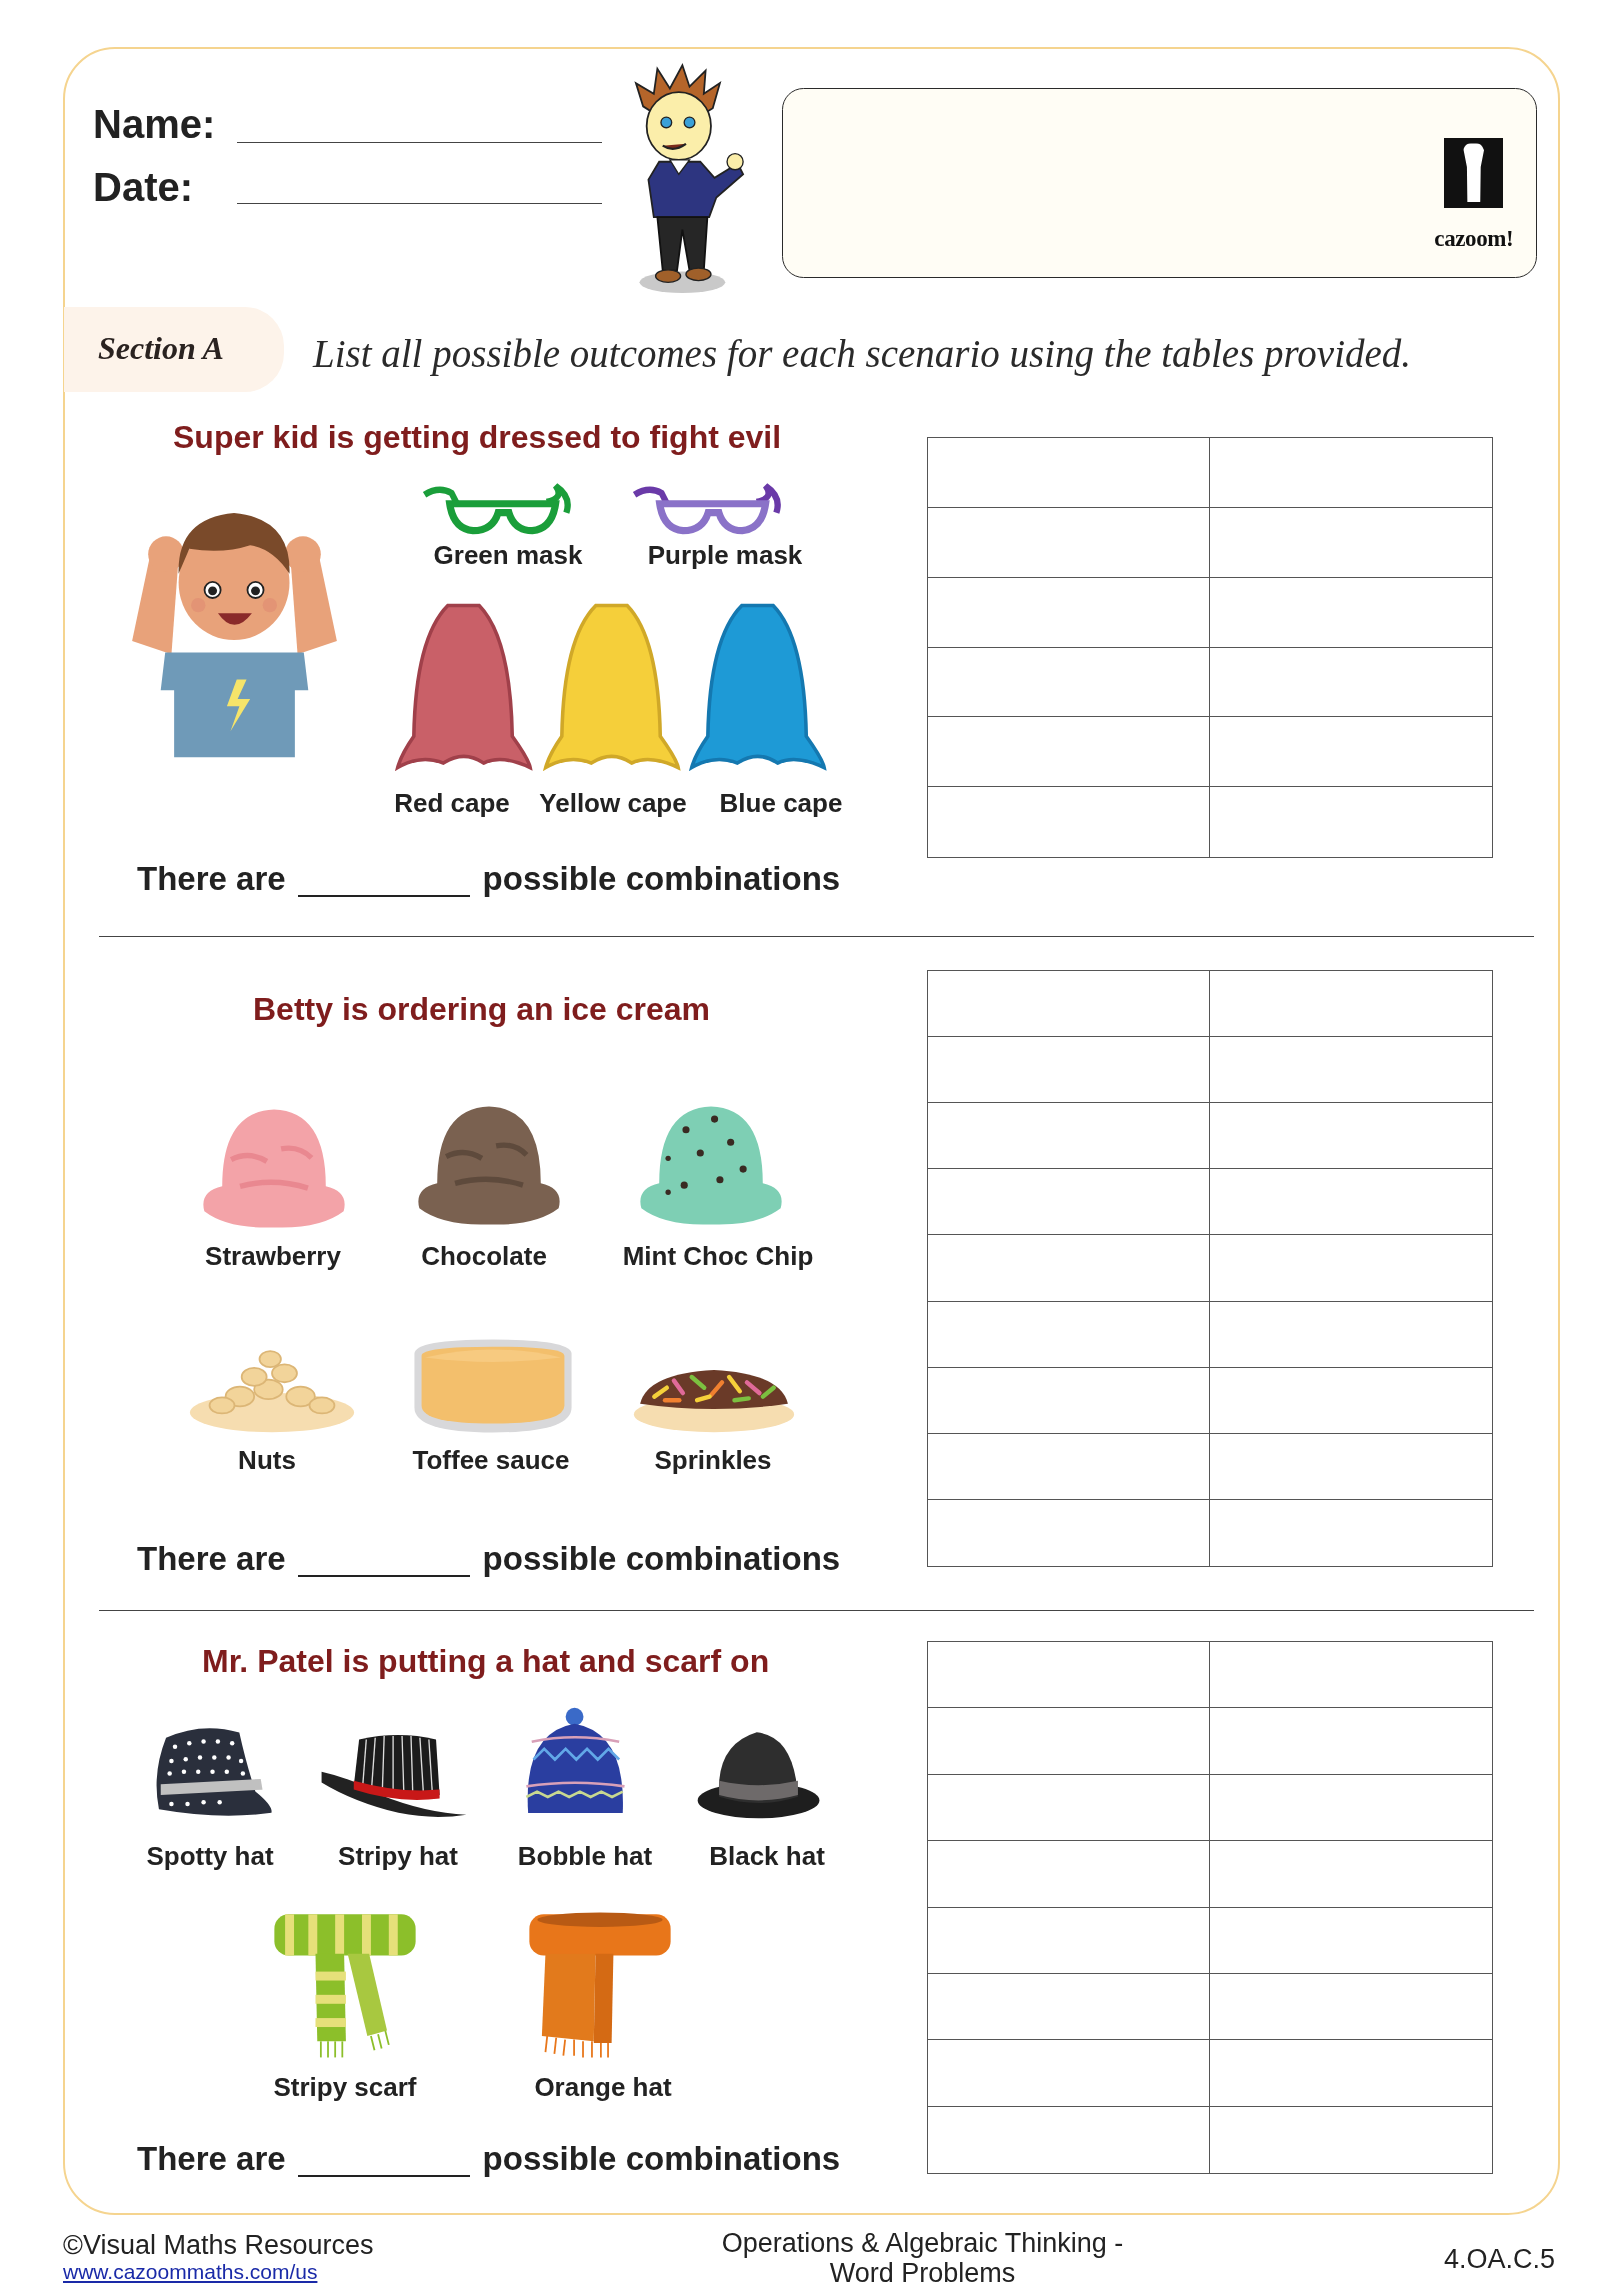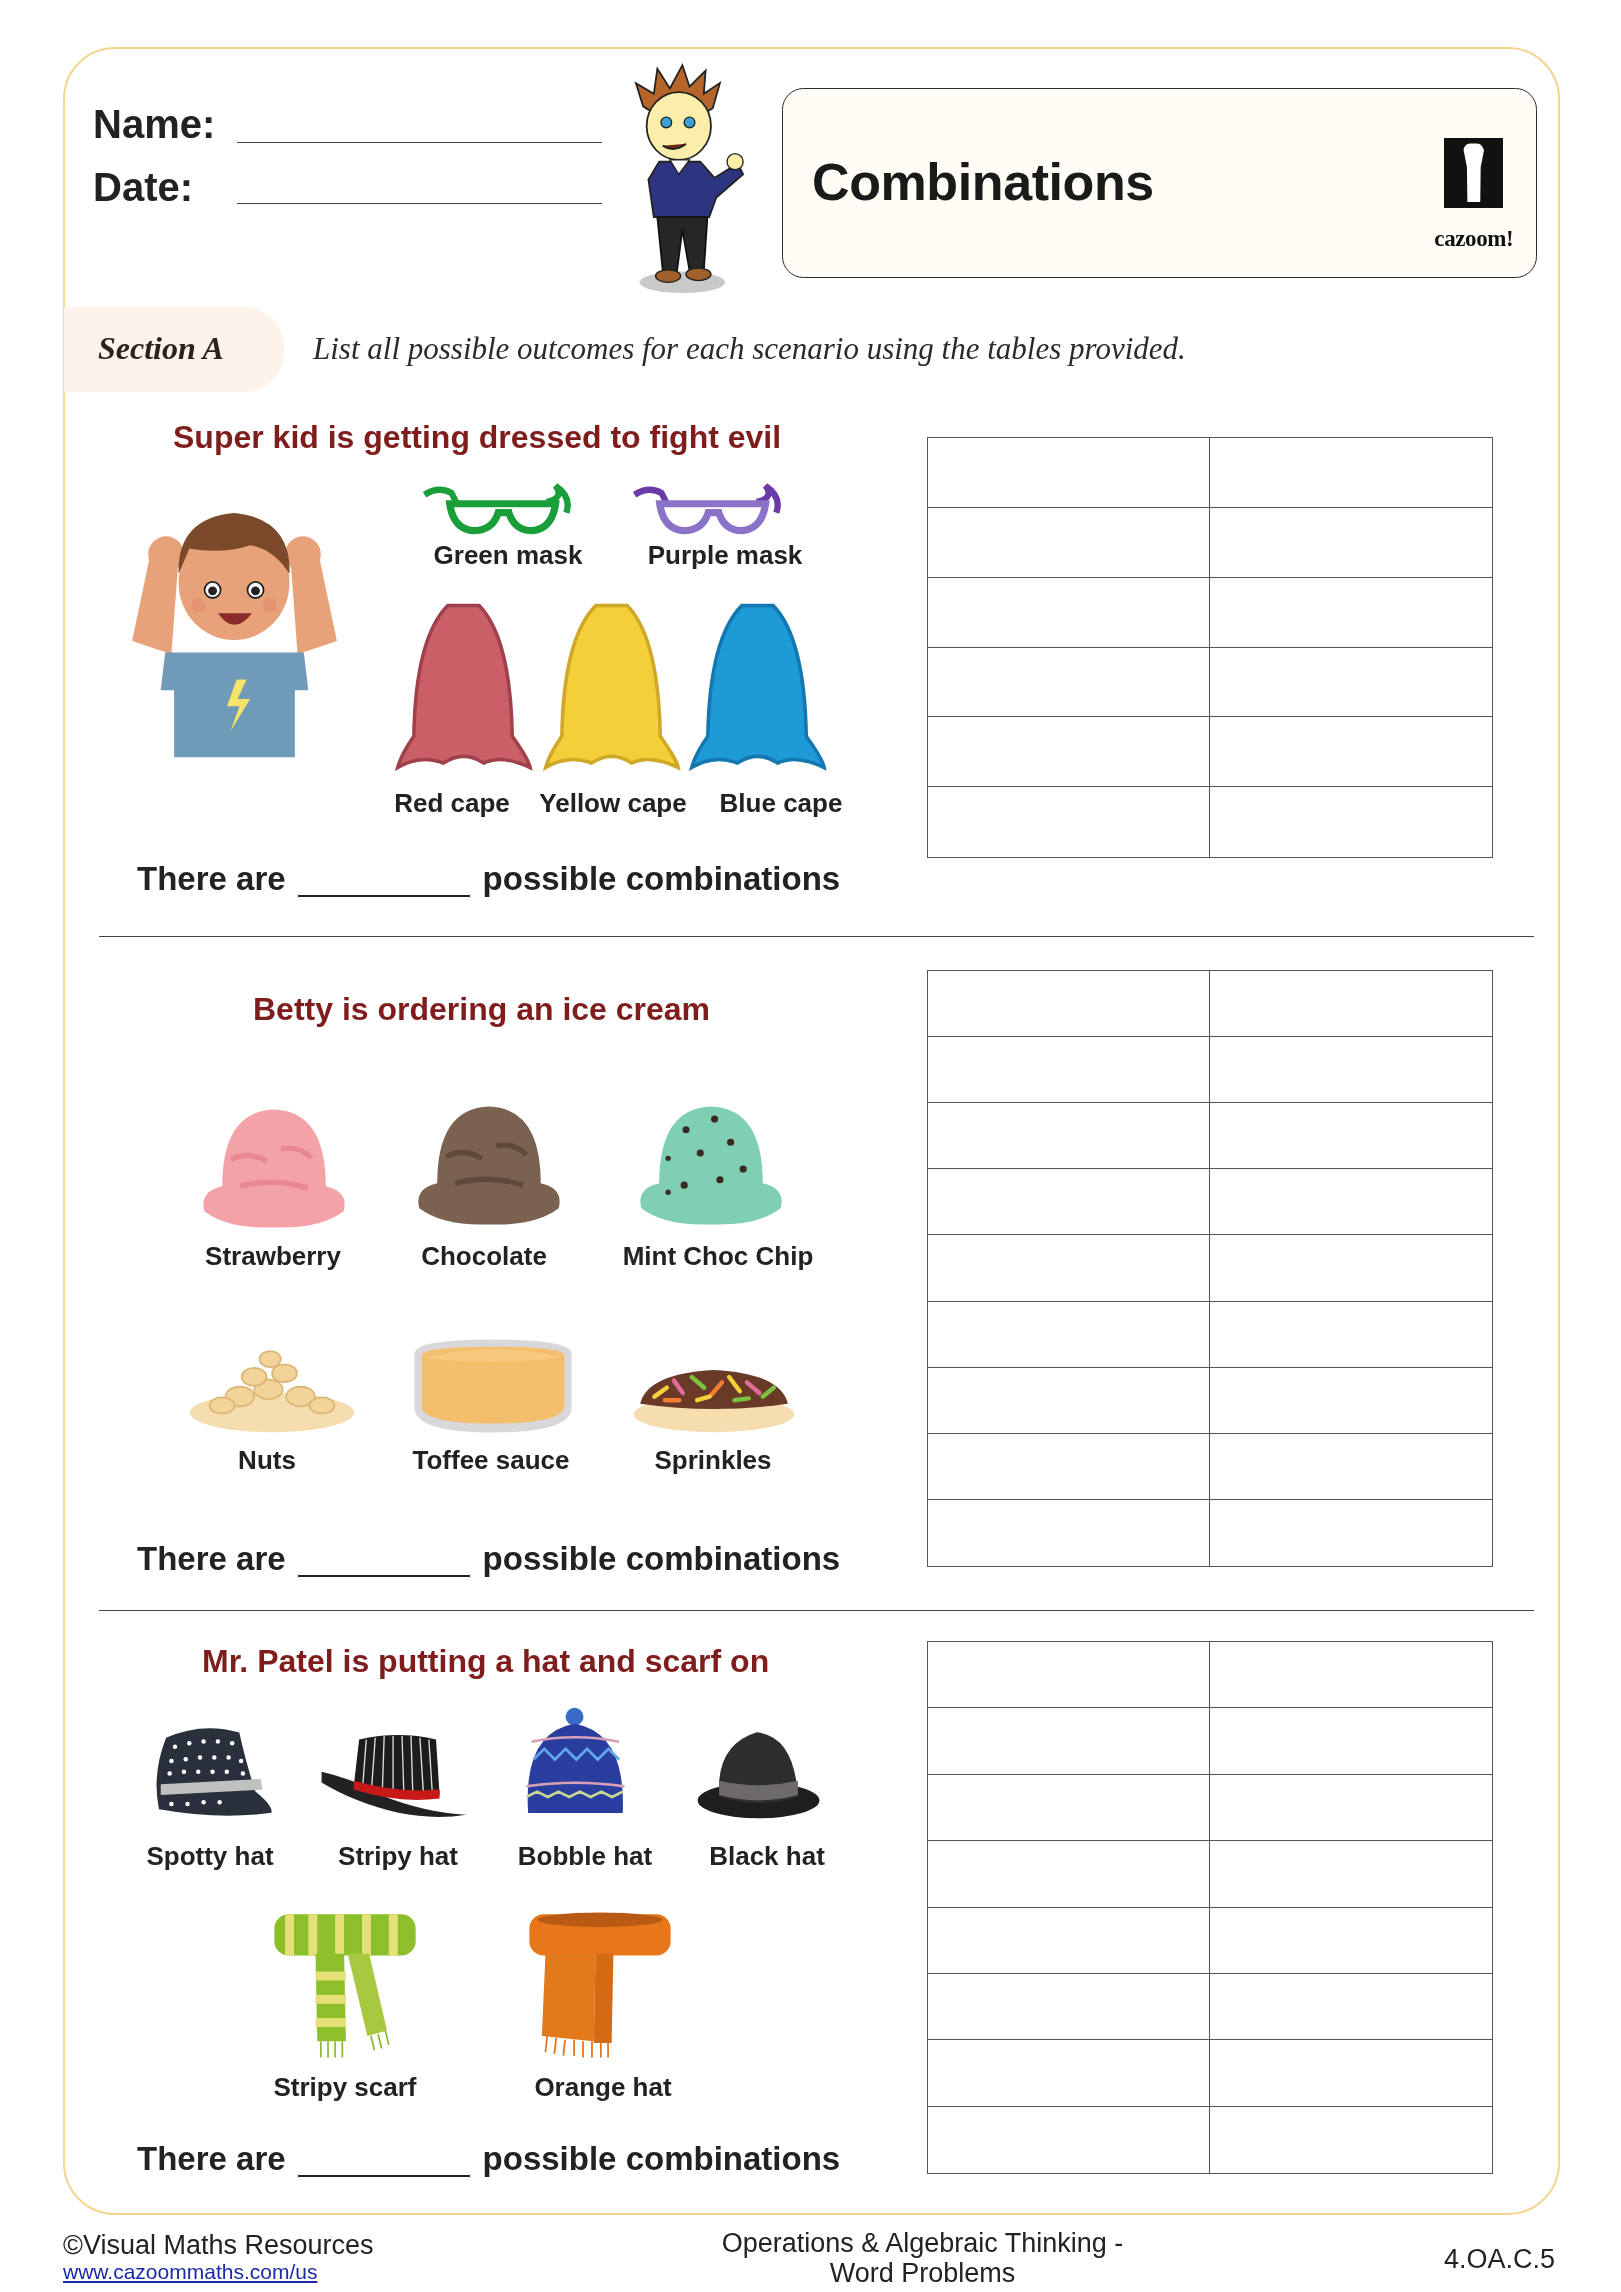--- a/index.html
+++ b/index.html
@@ -14,21 +14,21 @@
   .title-box { left: 782px; top: 88px; width: 755px; height: 190px; border: 1.8px solid #2a2a2a; border-radius: 21.5px; background: #fffdf5; }
   .title-text { left: 29px; top: 63px; font-size: 52px; font-weight: bold; color: #1a1a1a; letter-spacing: -0.4px; }
   .logo { right: 19.7px; top: 49px; width: 85px; text-align: center; }
   .logo-mark { width: 59px; height: 70px; background: #111; margin: 0 auto; position: relative; }
   .logo-mark::after { content: ""; position: absolute; left: 18px; top: 5.4px; width: 23px; height: 59px; background: #fff;
                       border-radius: 9px 9px 5.4px 5.4px / 12.5px 12.5px 5.4px 5.4px; clip-path: polygon(0 0,100% 0,80% 40%,78% 100%,22% 100%,20% 40%); }
   .logo-text { font-family: "Liberation Serif", "DejaVu Serif", serif; font-weight: bold; font-size: 23px; color: #111; margin-top: 18px; letter-spacing: -0.4px; }
 
   .section-badge { left: 64px; top: 307px; width: 220px; height: 85px; background: #fdf3ea; border-radius: 0 39px 39px 0; }
   .section-badge span { position: absolute; left: 34px; top: 23px; font-family: "Liberation Serif", "DejaVu Serif", serif; font-style: italic; font-weight: bold; font-size: 32px; color: #2a2220; }
-  .instruction { left: 313px; top: 331px; font-family: "Liberation Serif", "DejaVu Serif", serif; font-style: italic; font-size: 31px; color: #2a2a2a; }
+  .instruction { left: 313px; top: 331px; font-family: "Liberation Serif", "DejaVu Serif", serif; font-style: italic; font-size: 39px; color: #2a2a2a; }
 
   .q-heading { font-size: 32px; font-weight: bold; color: #7f1d1d; white-space: nowrap; }
   .item-label { font-size: 26px; font-weight: bold; color: #222; text-align: center; white-space: nowrap; transform: translateX(-50%); }
   .answer-line { font-size: 33px; font-weight: bold; color: #222; white-space: nowrap; text-align: right; }
   .answer-blank { display: inline-block; width: 172px; border-bottom: 2.7px solid #222; margin: 0 12.5px; vertical-align: -7.2px; height: 32px; }
 
   .grid { border: 1.8px solid #555; display: grid; grid-template-columns: 1fr 1fr; }
   .grid .cell { border-right: 1.8px solid #555; border-bottom: 1.8px solid #555; }
   .grid .cell:nth-child(2n) { border-right: none; }
   .divider { height: 0; border-top: 1.8px solid #444; }
@@ -56,21 +56,20 @@
   <path d="M40,92 Q52,100 66,90" stroke="#222" stroke-width="2.5" fill="#7a2a1a"></path>
   <path d="M36,110 L82,110 L98,128 L124,112 L130,124 L100,150 L92,172 L30,172 L24,130 Z" fill="#2d3580" stroke="#222" stroke-width="2"></path>
   <path d="M48,108 L58,124 L70,108 Z" fill="#fff" stroke="#222" stroke-width="1.5"></path>
   <circle cx="121" cy="110" r="9" fill="#fbeeaa" stroke="#222" stroke-width="1.5"></circle>
   <path d="M34,172 L90,172 L86,232 L70,232 L62,186 L56,232 L40,232 Z" fill="#262626" stroke="#111" stroke-width="2"></path>
   <ellipse cx="46" cy="238" rx="14" ry="7" fill="#a0602a" stroke="#222" stroke-width="1.5"></ellipse>
   <ellipse cx="80" cy="236" rx="14" ry="7" fill="#a0602a" stroke="#222" stroke-width="1.5"></ellipse>
 </svg>
 
 <div class="abs title-box">
-  <div class="abs title-text">Combinations</div>
   <div class="abs logo">
     <div class="logo-mark"></div>
     <div class="logo-text">cazoom!</div>
   </div>
 </div>
 
 <div class="abs section-badge">
   <span>Section A</span>
 </div>
 <div class="abs instruction">List all possible outcomes for each scenario using the tables provided.</div>

